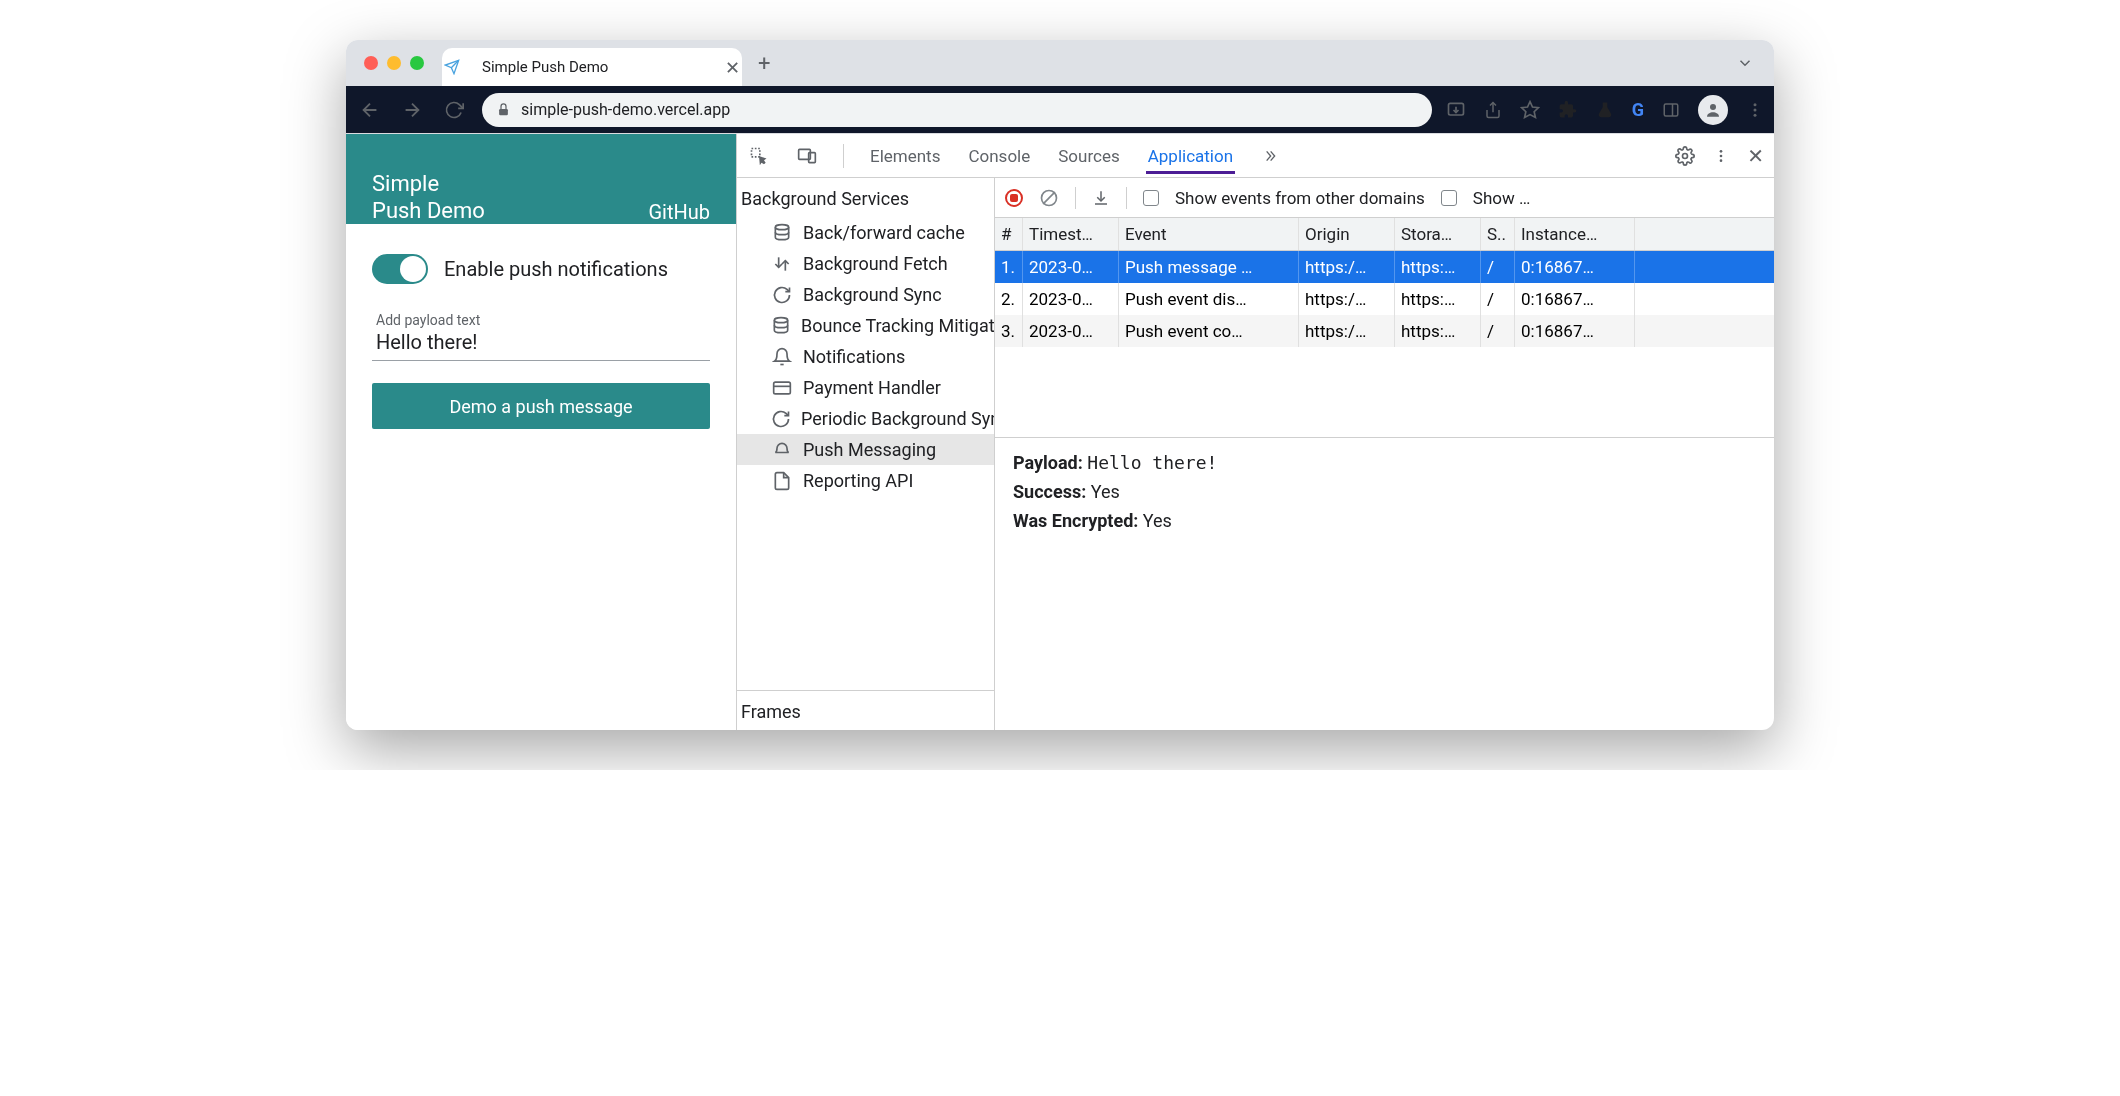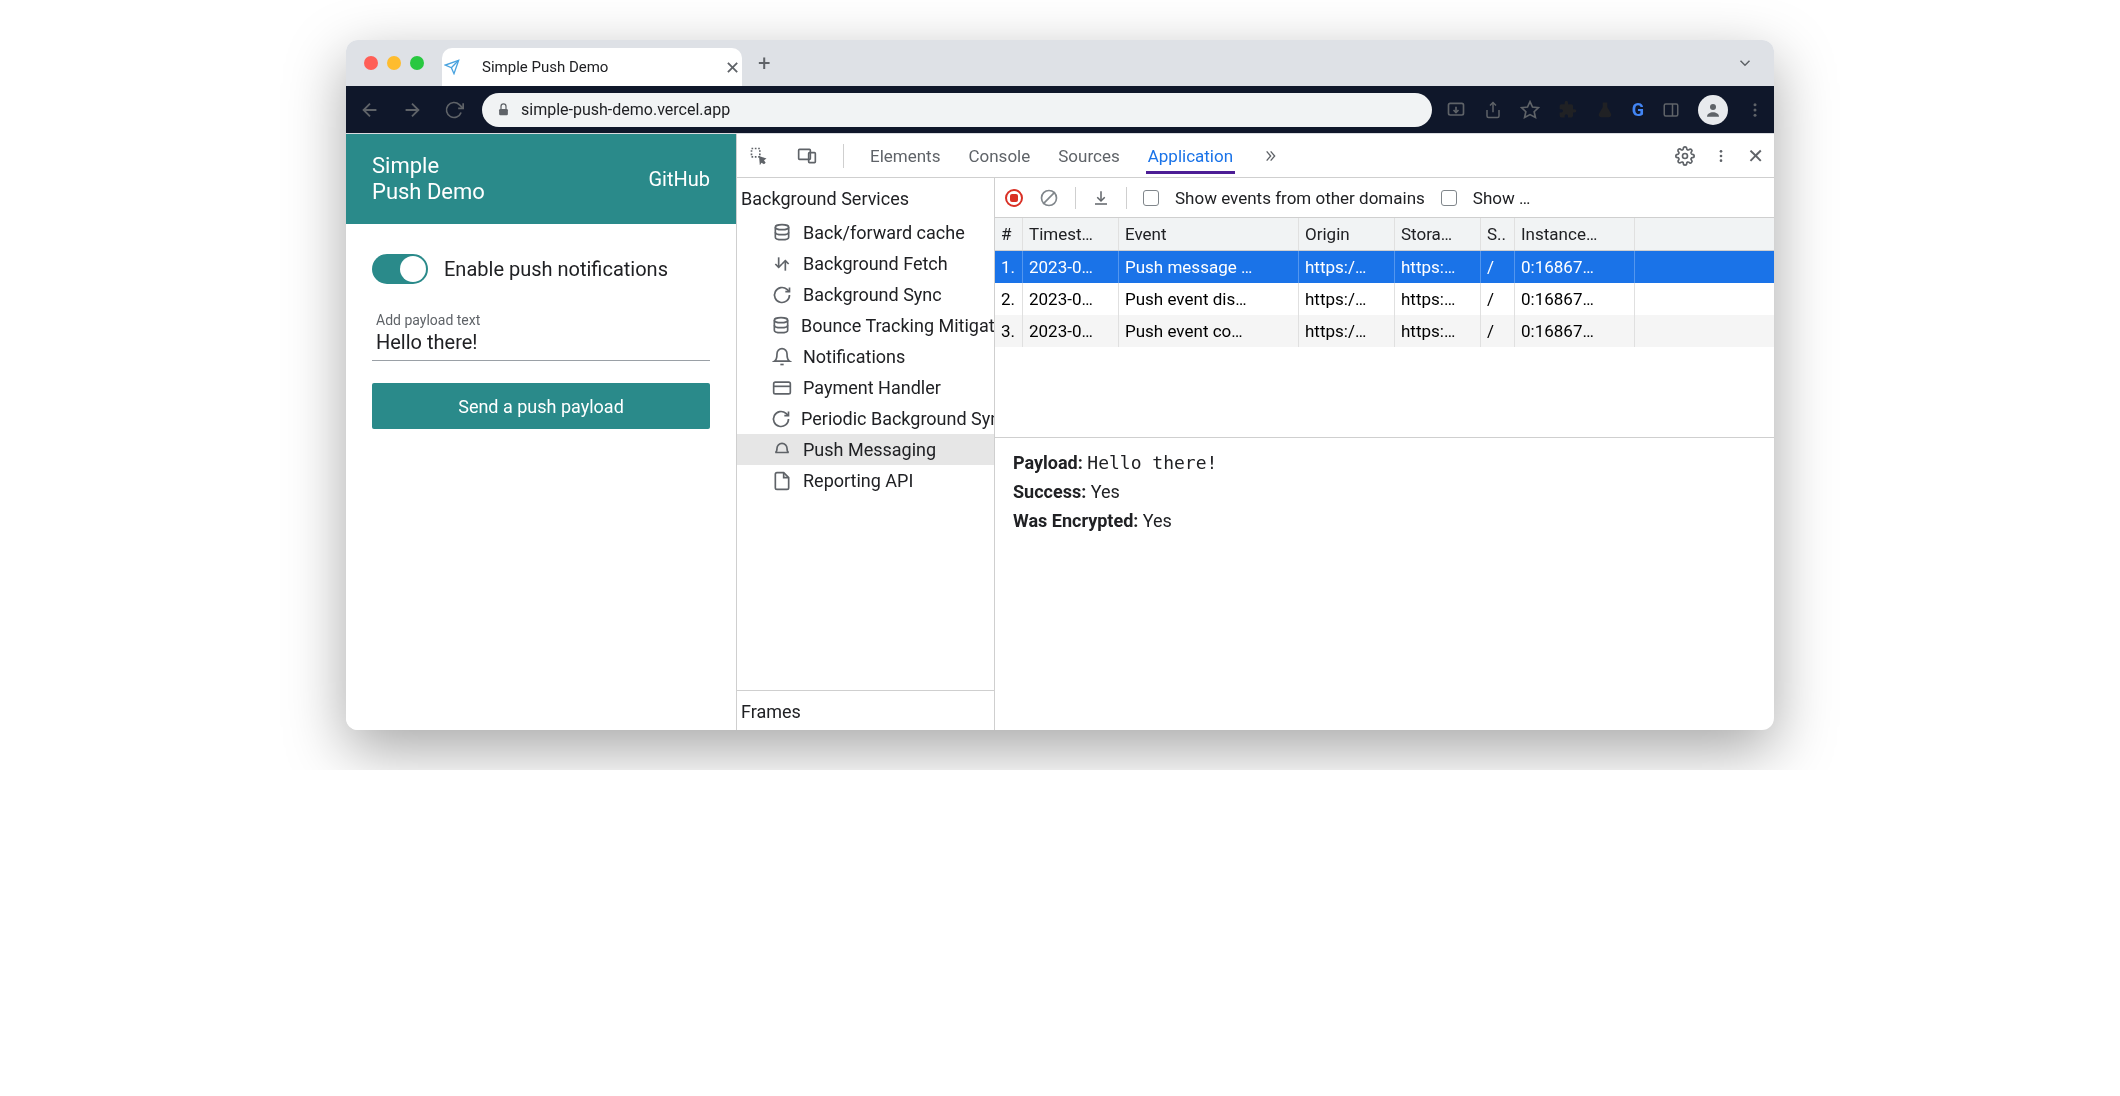--- a/index.html
+++ b/index.html
@@ -19,21 +19,21 @@
   .toolbar { height: 48px; background: #0f172a; border-bottom: 1px solid #dadce0; display: flex; align-items: center; padding: 0 10px; gap: 14px; }
   .tbtn { width: 28px; height: 28px; display: flex; align-items: center; justify-content: center; color: #5f6368; cursor: pointer; }
   .omnibox { flex: 1; height: 34px; background: #f1f3f4; border-radius: 17px; display: flex; align-items: center; padding: 0 14px; gap: 10px; color: #202124; font-size: 16px; }
   .omnibox .lock { color: #5f6368; }
   .tool-icons { display: flex; align-items: center; gap: 18px; color: #5f6368; }
   .avatar { width: 30px; height: 30px; border-radius: 50%; background: #e8eaed; display: flex; align-items: center; justify-content: center; }
   
   .content { flex: 1; display: flex; min-height: 0; }
   
   .page { width: 390px; display: flex; flex-direction: column; background: #fff; overflow: hidden; }
-  .page-header { background: #2a8a8a; color: #fff; height: 90px; display: flex; align-items: center; justify-content: space-between; padding: 0 26px; }
+  .page-header { background: #2a8a8a; color: #fff; height: 90px; display: flex; align-items: flex-end; justify-content: space-between; padding: 0 26px; }
   .page-header .ttl { font-size: 22px; line-height: 1.2; }
   .page-header .gh { font-size: 20px; }
   .page-body { padding: 30px 26px; display: flex; flex-direction: column; gap: 22px; }
   .toggle-row { display: flex; align-items: center; gap: 16px; }
   .toggle { width: 56px; height: 30px; background: #2a8a8a; border-radius: 15px; position: relative; cursor: pointer; }
   .toggle .knob { position: absolute; right: 2px; top: 2px; width: 26px; height: 26px; background: #fff; border-radius: 50%; }
   .toggle-label { font-size: 20px; color: #202124; }
   .field { border-bottom: 1px solid #9aa0a6; padding: 6px 4px; }
   .field .ph { font-size: 14px; color: #5f6368; }
   .field .val { font-size: 20px; color: #202124; margin-top: 2px; }
@@ -199,21 +199,21 @@
         <div class="toggle-row">
           <div class="toggle">
               <div class="knob"></div>
             </div>
           <div class="toggle-label">Enable push notifications</div>
         </div>
         <div class="field">
           <div class="ph">Add payload text</div>
           <div class="val">Hello there!</div>
         </div>
-        <div class="send-btn">Send a push payload</div>
+        <div class="send-btn">Demo a push message</div>
       </div>
     </div>
 
     <div class="devtools">
       <div class="dt-tabs">
         <span class="ic">
             <svg width="20" height="20" viewBox="0 0 24 24" fill="none" stroke="#5f6368" stroke-width="2">
               <rect x="3" y="3" width="10" height="10" stroke-dasharray="2 2"></rect>
               <path d="M12 12l9 3-3 2 2 3-2 2-3-2-2 3z" fill="#5f6368" stroke="none"></path>
             </svg>

